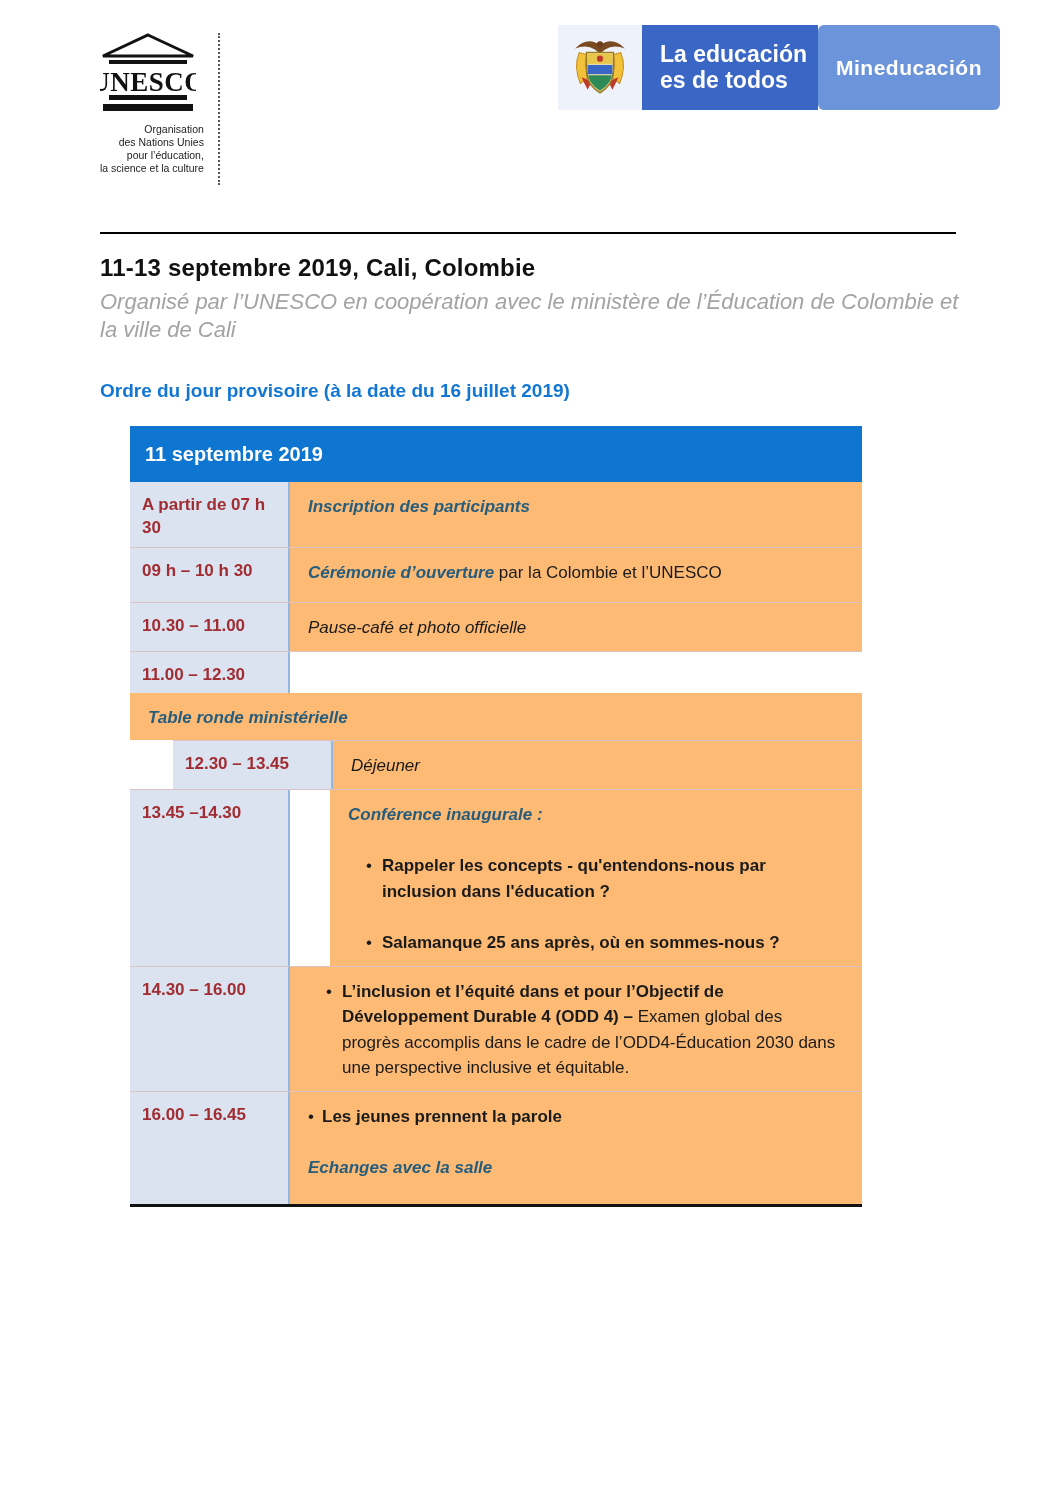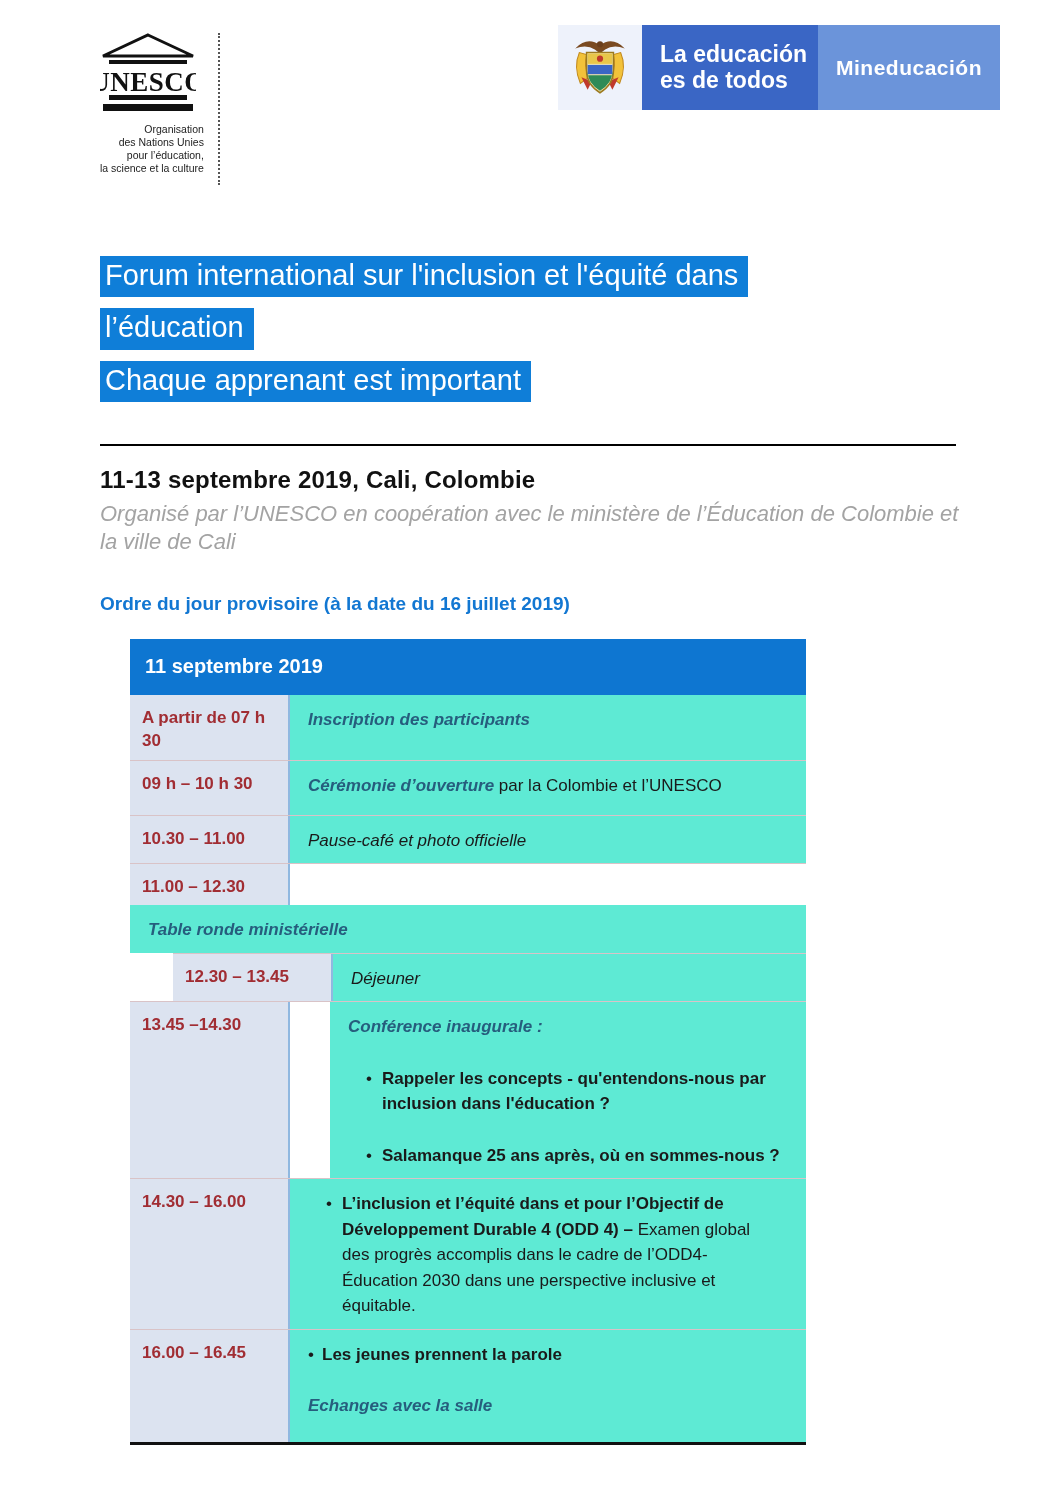--- a/index.html
+++ b/index.html
@@ -9,41 +9,41 @@
   
   .top { display:flex; justify-content:space-between; align-items:flex-start; padding:25px 58px 0 100px; height:190px; }
   .unesco-block { display:flex; align-items:flex-start; border-right:2px dotted #555; padding-right:14px; height:152px; margin-top:8px; }
   .unesco-inner { display:flex; flex-direction:column; align-items:flex-start; }
   .unesco-org { margin-top:8px; text-align:right; font-size:10.5px; color:#222; line-height:1.25; }
   .unesco-org span { display:block; }
 
   .colombia-banner { display:flex; height:85px; }
   .arms { width:84px; background:#eef2fb; display:flex; align-items:center; justify-content:center; }
   .slogan { width:176px; background:#3a66c5; color:#fff; display:flex; flex-direction:column; justify-content:center; padding-left:18px; font-weight:bold; font-size:23px; line-height:1.1; }
-  .ministry { width:182px; background:#6b94da; color:#fff; display:flex; align-items:center; justify-content:center; font-size:21px; font-weight:600; letter-spacing:.5px; }
+  .ministry { width:182px; background:#6b94da; color:#fff; display:flex; align-items:center; justify-content:center; font-size:21px; font-weight:600; letter-spacing:.5px;border-radius:6px; }
 
   
   .main { padding:0 100px; }
   .title { margin-top:66px; font-weight:400; }
   .title-line { margin-bottom:11px; }
   .hl { display:inline-block; background:#0f7ed8; color:#fff; font-size:29px; padding:4px 10px 7px 5px; line-height:1.05; }
 
   .rule { border:none; border-top:2px solid #000; width:856px; margin-top:42px; }
 
   .date-heading { margin-top:20px; font-size:24px; font-weight:bold; color:#111; letter-spacing:.2px; }
   .organizer { margin-top:6px; font-size:22px; color:#a3a3a3; font-style:italic; width:872px; line-height:1.28; }
   .agenda-label { margin-top:36px; font-size:19px; font-weight:bold; color:#1277d2; }
 
   
-  .agenda-table { margin-left:30px; margin-top:24px; width:676px; border-bottom:3px solid #111; }
+  .agenda-table { margin-left:30px; margin-top:24px; width:732px; border-bottom:3px solid #111; }
   .day-header { background:#0e76d1; color:#fff; font-weight:bold; font-size:20px; height:56px; display:flex; align-items:center; padding-left:15px; }
   .arow { display:flex; border-top:1px solid #d9c3c7; }
   .arow:first-child { border-top:none;justify-content:flex-end; }
   .tcell { width:160px; min-width:160px; background:#dce3f0; border-right:2px solid #90b8e0; color:#a12d33; font-weight:bold; font-size:17px; padding:12px 8px 6px 12px; line-height:1.35; }
-  .ccell { flex:1; background:#5eead4; padding:12px 20px 10px 18px; font-size:17px; color:#1a1a1a; line-height:1.5; }
+  .ccell { flex:1; background:#fdba74; padding:12px 20px 10px 18px; font-size:17px; color:#1a1a1a; line-height:1.5; }
   .arow:nth-child(1){ min-height:65px; }
   .arow:nth-child(2){ min-height:55px; }
   .arow:nth-child(3){ min-height:45px; }
   .arow:nth-child(4){ min-height:65px;flex-direction:column; }
   .arow:nth-child(5){ min-height:42px;margin-left:43px; }
   .arow:nth-child(6){ min-height:164px;gap:40px; }
   .arow:nth-child(7){ min-height:115px; }
   .arow:nth-child(8){ min-height:113px; }
   .cblock + .cblock { margin-top:26px; }
   .cblock.bullet { display:flex; }
@@ -97,25 +97,20 @@
       </div>
       <div class="slogan">
         <span>La educación</span>
         <span>es de todos</span>
       </div>
       <div class="ministry">Mineducación</div>
     </div>
   </div>
 
   <div class="main">
-    <h1 class="title">
-      <div class="title-line"><span class="hl">Forum international sur l'inclusion et l'équité dans</span></div>
-      <div class="title-line"><span class="hl">l’éducation</span></div>
-      <div class="title-line"><span class="hl">Chaque apprenant est important</span></div>
-    </h1>
 
     <hr class="rule">
 
     <h2 class="date-heading">11-13 septembre 2019, Cali, Colombie</h2>
     <p class="organizer">Organisé par l’UNESCO en coopération avec le ministère de l’Éducation de Colombie et la ville de Cali</p>
     <p class="agenda-label">Ordre du jour provisoire (à la date du 16 juillet 2019)</p>
 
     <section class="agenda-table">
       <div class="day-header">11 septembre 2019</div>
       <div id="agenda-rows">

